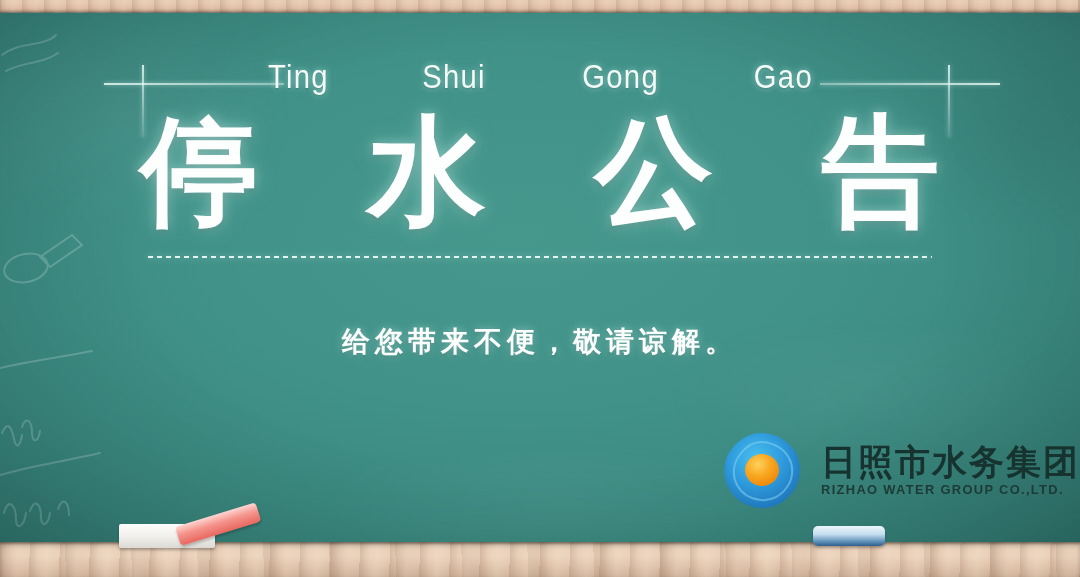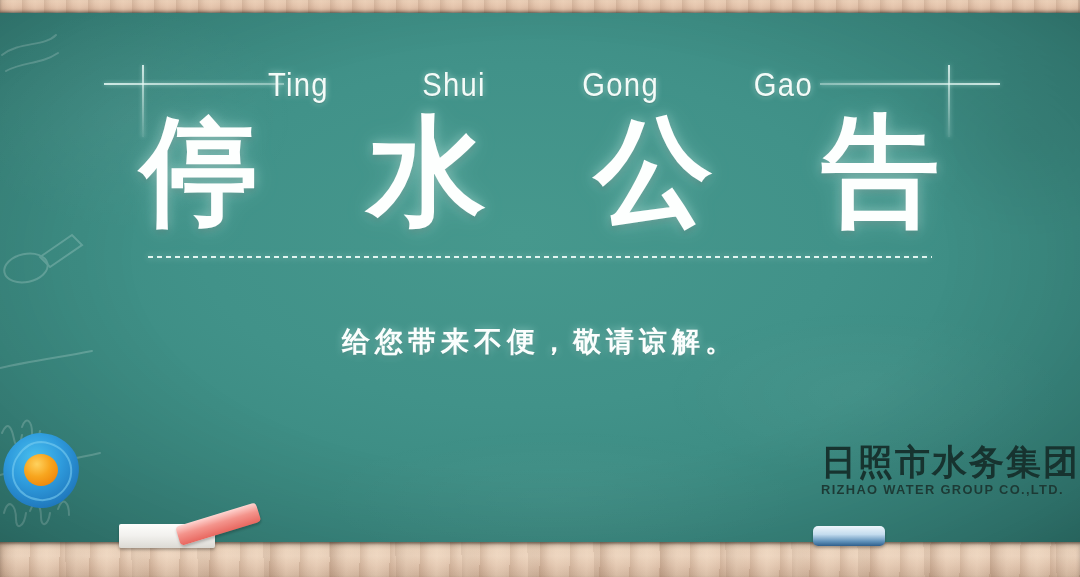--- a/index.html
+++ b/index.html
@@ -109,21 +109,21 @@
   .bracket-left  { left:104px; top:52px; width:180px; height:72px; }
   .bracket-left  .h { left:0; top:18px; width:180px; }
   .bracket-left  .v { left:38px; top:0; height:72px; }
   .bracket-right { left:800px; top:52px; width:200px; height:72px; }
   .bracket-right .h { left:20px; top:18px; width:180px;
     background:linear-gradient(270deg, rgba(233,250,246,.85), rgba(233,250,246,.45)); }
   .bracket-right .v { left:148px; top:0; height:72px; }
 
   
   .pinyin {
-    position:absolute; left:0; top:52px; width:100%;
+    position:absolute; left:0; top:44px; width:100%;
     display:flex; justify-content:center; align-items:flex-start;
     gap:84px;
   }
   .pinyin span {
     font-family:"Liberation Sans", sans-serif;
     font-size:34px;
     font-weight:400;
     letter-spacing:1.5px;
     color:#f3fbf8;
     transform:scaleX(.86);
@@ -163,21 +163,21 @@
     font-size:28px;
     font-weight:600;
     letter-spacing:5px;
     color:#fbfefd;
     text-shadow:0 0 9px rgba(215,255,248,.45), 0 2px 4px rgba(0,0,0,.18);
   }
 
   
   .logo-row {
     position:absolute; left:0; top:418px; width:100%;
-    display:flex; justify-content:space-between; align-items:center; gap:18px;
+    display:flex; justify-content:flex-end; align-items:center; gap:18px;
   }
   .logo-mark { position:relative; width:82px; height:80px; flex:0 0 auto; }
   .logo-text { display:flex; flex-direction:column; gap:3px; }
   .logo-cn {
     font-family:"DejaVu Sans", sans-serif;
     font-size:35px; font-weight:700; letter-spacing:2px;
     color:#17332f;
     line-height:1;
   }
   .logo-en {

